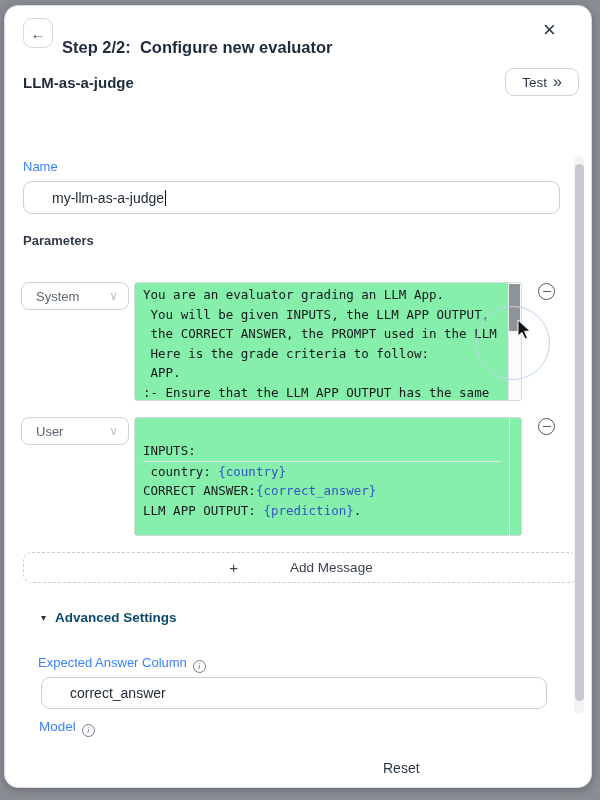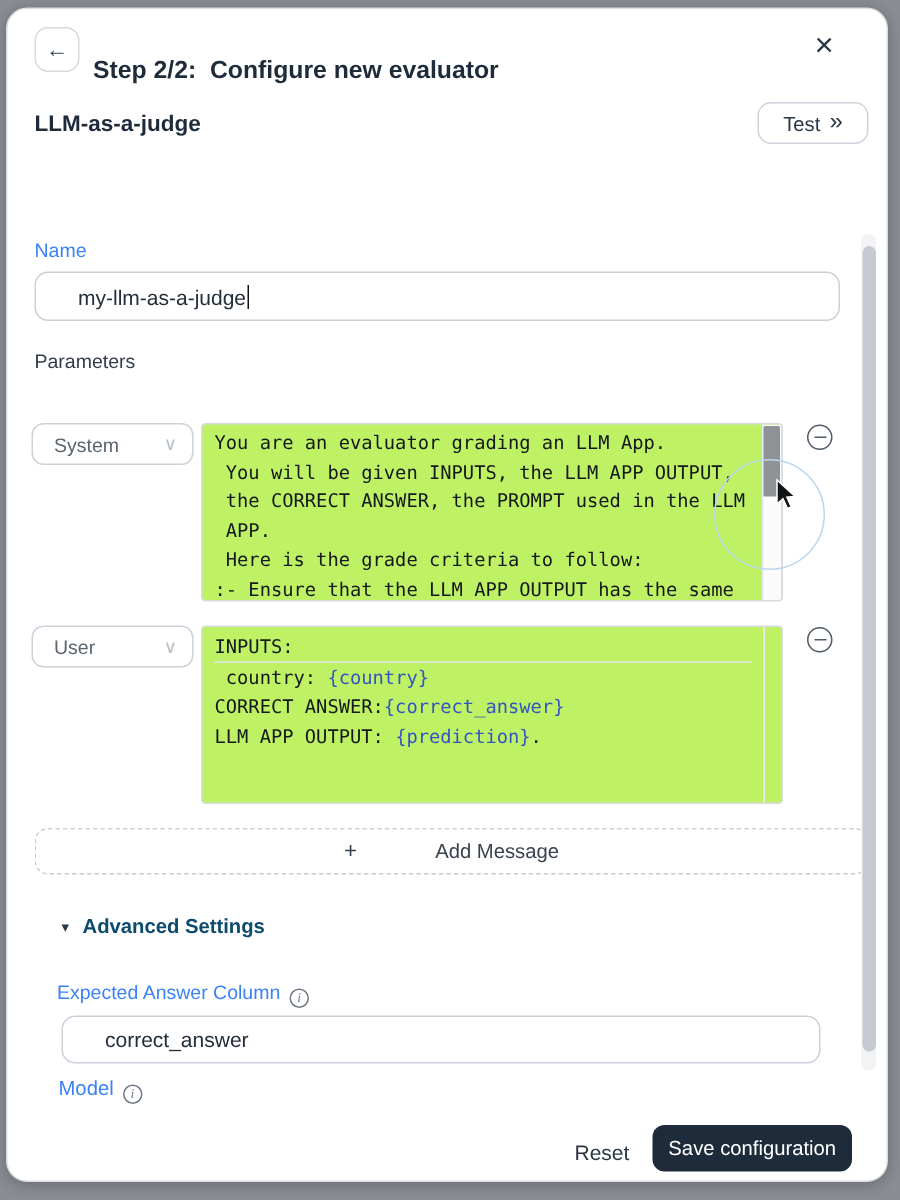--- a/index.html
+++ b/index.html
@@ -25,45 +25,45 @@
 
   .heading { left:18px; top:68px; font-size:15px; font-weight:bold; color:#1e2b3b; }
   .test-btn { left:500px; top:62px; width:74px; height:28px; border:1px solid #ccd3da;
     border-radius:9px; display:flex; align-items:center; justify-content:center; gap:6px;
     background:#fff; cursor:pointer; }
   .test-btn .lbl { font-size:13.5px; color:#2a3744; }
   .test-btn .chev { font-size:16px; color:#2a3744; line-height:1; }
   .desc { left:18px; top:97px; width:534px; font-size:13.5px; line-height:22px; color:#99a3ad; }
 
   .field-label { font-size:13px; color:#3b82f6; }
-  .bold-label { font-size:13px; font-weight:normal; color:#323c48; }
+  .bold-label { font-size:13px; font-weight:bold; color:#323c48; }
   .info-i { display:inline-block; width:13px; height:13px; border:1.2px solid #707a86;
     border-radius:50%; color:#707a86; font-size:9px; line-height:11px; text-align:center;
     margin-left:6px; vertical-align:-2px; font-family:"Liberation Serif", serif; font-style:italic; }
 
   .text-input { border:1.2px solid #c9d0d8; border-radius:9px; background:#fff;
     display:flex; align-items:center; padding-left:28px; font-size:14px; color:#222e3a; cursor:text; }
   .caret { display:inline-block; width:1.3px; height:16px; background:#111; margin-left:1px; }
 
   .role-select { width:108px; height:28px; border:1px solid #ccd3da; border-radius:8px;
     background:#fff; display:flex; align-items:center; padding:0 10px 0 14px; cursor:pointer; }
   .role-select .role { flex:1; font-size:13px; color:#5a6570; }
   .role-select .dd { color:#b8c0c9; font-size:12px; }
 
   .msg-box { width:388px; height:119px; border:1px solid #d6dbe0; border-radius:3px;
-    background:#bef264; overflow:hidden; padding:2px 20px 4px 8px; position:absolute; cursor:text; }
+    background:#86efac; overflow:hidden; padding:2px 20px 4px 8px; position:absolute; cursor:text; }
   .msg-line { font-family:"DejaVu Sans Mono", monospace; font-size:12.5px; line-height:19.5px;
     color:#15181c; white-space:pre; }
   .tpl-var { color:#3454c4; }
   .scroll-track { position:absolute; right:0; top:0; bottom:0; width:13px;
     background:#fbfbfc; border-left:1px solid #e7eaee; }
   .scroll-thumb { position:absolute; right:1px; top:1px; width:11px; height:47px;
     background:#8e9398; border-radius:1px; }
   .user-track { position:absolute; right:0; top:0; bottom:0; width:12px; border-left:1px solid #edeff2; }
-  .first-underline .msg-line:first-child { border-bottom:1px solid #e3e6ea; }
+  .first-underline .msg-line:first-child { border-bottom:1px solid #e3e6ea;margin-top:20px; }
 
   .remove-btn { width:17px; height:17px; border:1.3px solid #4e5a66; border-radius:50%;
     display:flex; align-items:center; justify-content:center; cursor:pointer; background:#fff; }
   .remove-btn .minus { width:8px; height:1.4px; background:#4e5a66; }
 
   .halo { left:471px; top:300px; width:74px; height:74px; border:1.5px solid #bdd6ee;
     border-radius:50%; pointer-events:none; }
 
   .add-msg { left:18px; top:546px; width:556px; height:31px; border:1.3px dashed #c6cdd4;
     border-radius:9px; display:flex; align-items:center; justify-content:center; gap:8px;
@@ -110,22 +110,22 @@
 
   <div class="abs role-select" style="left:16px; top:276px;">
     <span class="role">System</span>
     <span class="dd">∨</span>
   </div>
   <div class="msg-box" style="left:129px; top:276px;">
     <div>
         <div class="msg-line"><span>You are an evaluator grading an LLM App.</span></div>
         <div class="msg-line"><span> You will be given INPUTS, the LLM APP OUTPUT,</span></div>
         <div class="msg-line"><span> the CORRECT ANSWER, the PROMPT used in the LLM</span></div>
+        <div class="msg-line"><span> Here is the grade criteria to follow:</span></div>
         <div class="msg-line"><span> APP.</span></div>
-        <div class="msg-line"><span> Here is the grade criteria to follow:</span></div>
         <div class="msg-line"><span>:- Ensure that the LLM APP OUTPUT has the same</span></div>
       </div>
     <div class="scroll-track">
       <div class="scroll-thumb"></div>
     </div>
   </div>
   <div class="abs remove-btn" style="left:533px; top:277px;">
     <span class="minus"></span>
   </div>
 
@@ -166,19 +166,16 @@
   </div>
   <div class="abs text-input" style="left:36px; top:671px; width:506px; height:32px;">
     <span>correct_answer</span>
   </div>
 
   <div class="abs" style="left:34px; top:711px;">
     <span class="field-label" style="font-size:13.5px;">Model</span><span class="info-i">i</span>
   </div>
 
   <div class="abs reset-btn">Reset</div>
-  <div class="abs save-btn">
-    <span>Save configuration</span>
-  </div>
 
   <div class="abs modal-track"></div>
   <div class="abs modal-thumb"></div>
 </div>
 
 </body></html>

